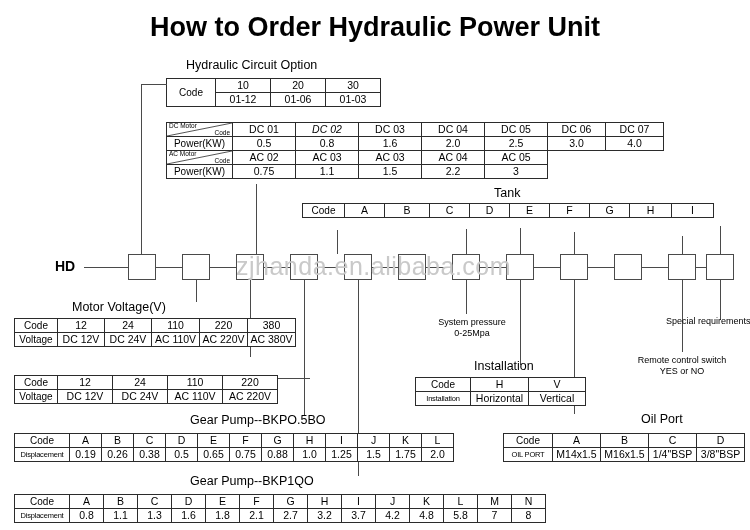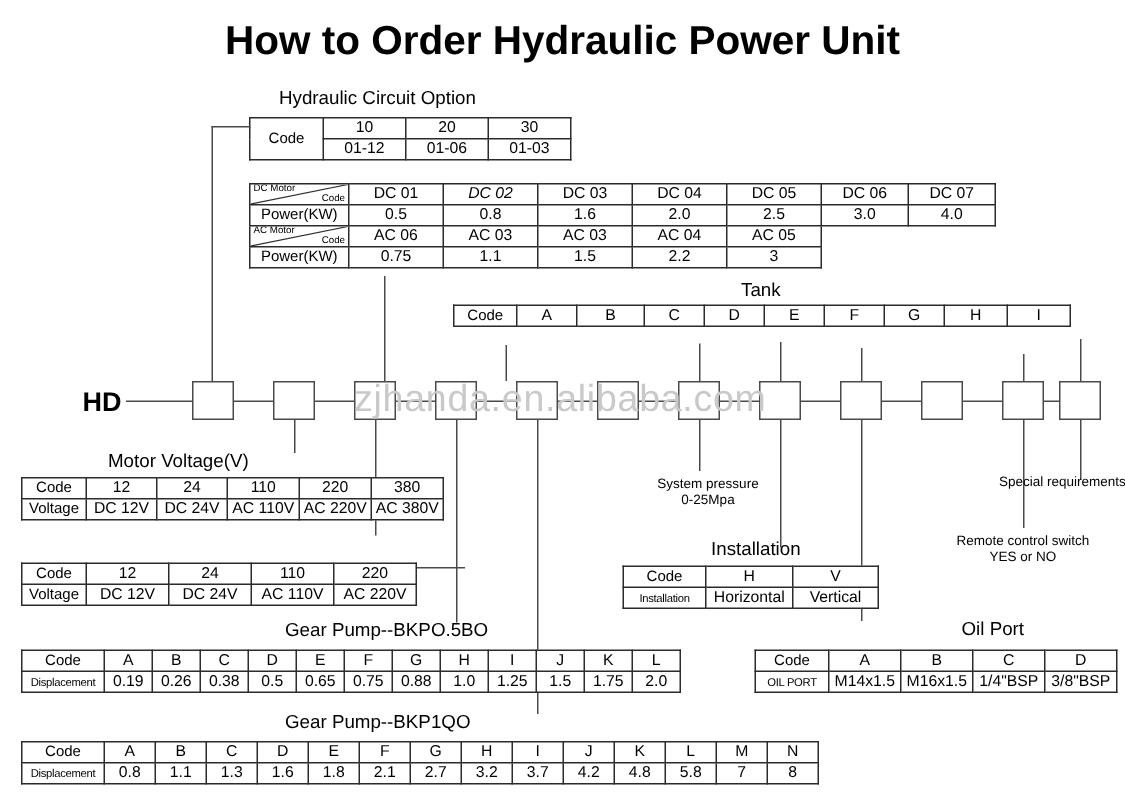--- a/index.html
+++ b/index.html
@@ -69,21 +69,21 @@
     position:absolute;
     font-size:9px;
     line-height:11px;
     text-align:center;
     white-space:nowrap;
     font-family:"Liberation Sans", sans-serif;
   }
 
   .hd{
     position:absolute;
-    font-size:18px;font-weight:bold;
+    font-size:14px;font-weight:bold;
     font-family:"Liberation Sans", sans-serif;
   }
 
   .sqbox{
     position:absolute;
     border:1px solid #4a4a4a;
     background:transparent;
     box-sizing:border-box;
   }
   .hline{position:absolute;background:#4a4a4a;height:1px;}
@@ -153,21 +153,21 @@
       <td>4.0</td>
     </tr>
     <tr>
       <td class="diag">
         <svg class="dline" viewBox="0 0 65 13" preserveAspectRatio="none">
               <line x1="0" y1="13" x2="65" y2="0" stroke="#2b2b2b" stroke-width="0.8"></line>
             </svg>
         <span class="tl">AC Motor</span>
         <span class="br">Code</span>
       </td>
-      <td>AC 06</td>
+      <td>AC 02</td>
       <td>AC 03</td>
       <td>AC 03</td>
       <td>AC 04</td>
       <td>AC 05</td>
       <td style="border:none;"></td>
       <td style="border:none;"></td>
     </tr>
     <tr>
       <td class="lbl">Power(KW)</td>
       <td>0.75</td>

